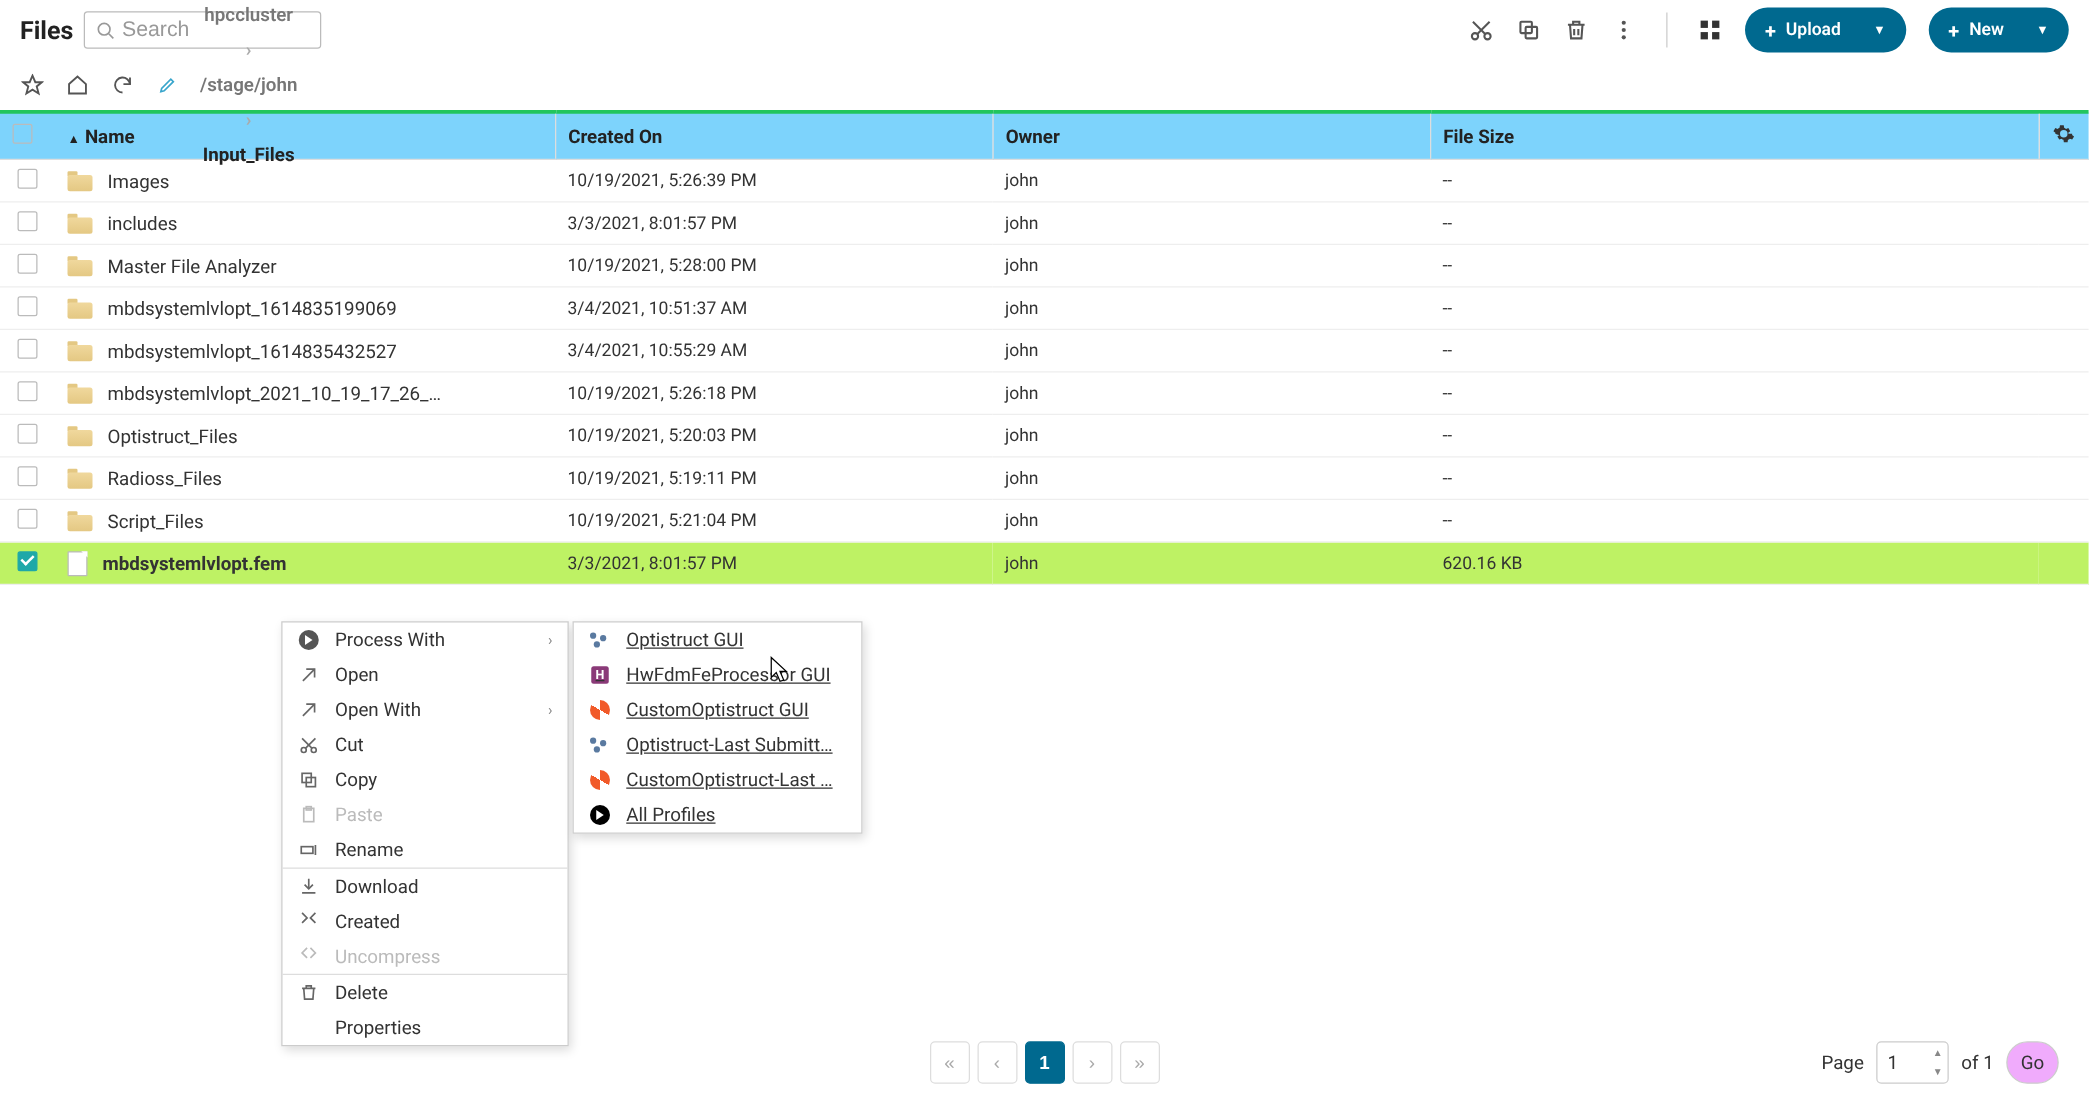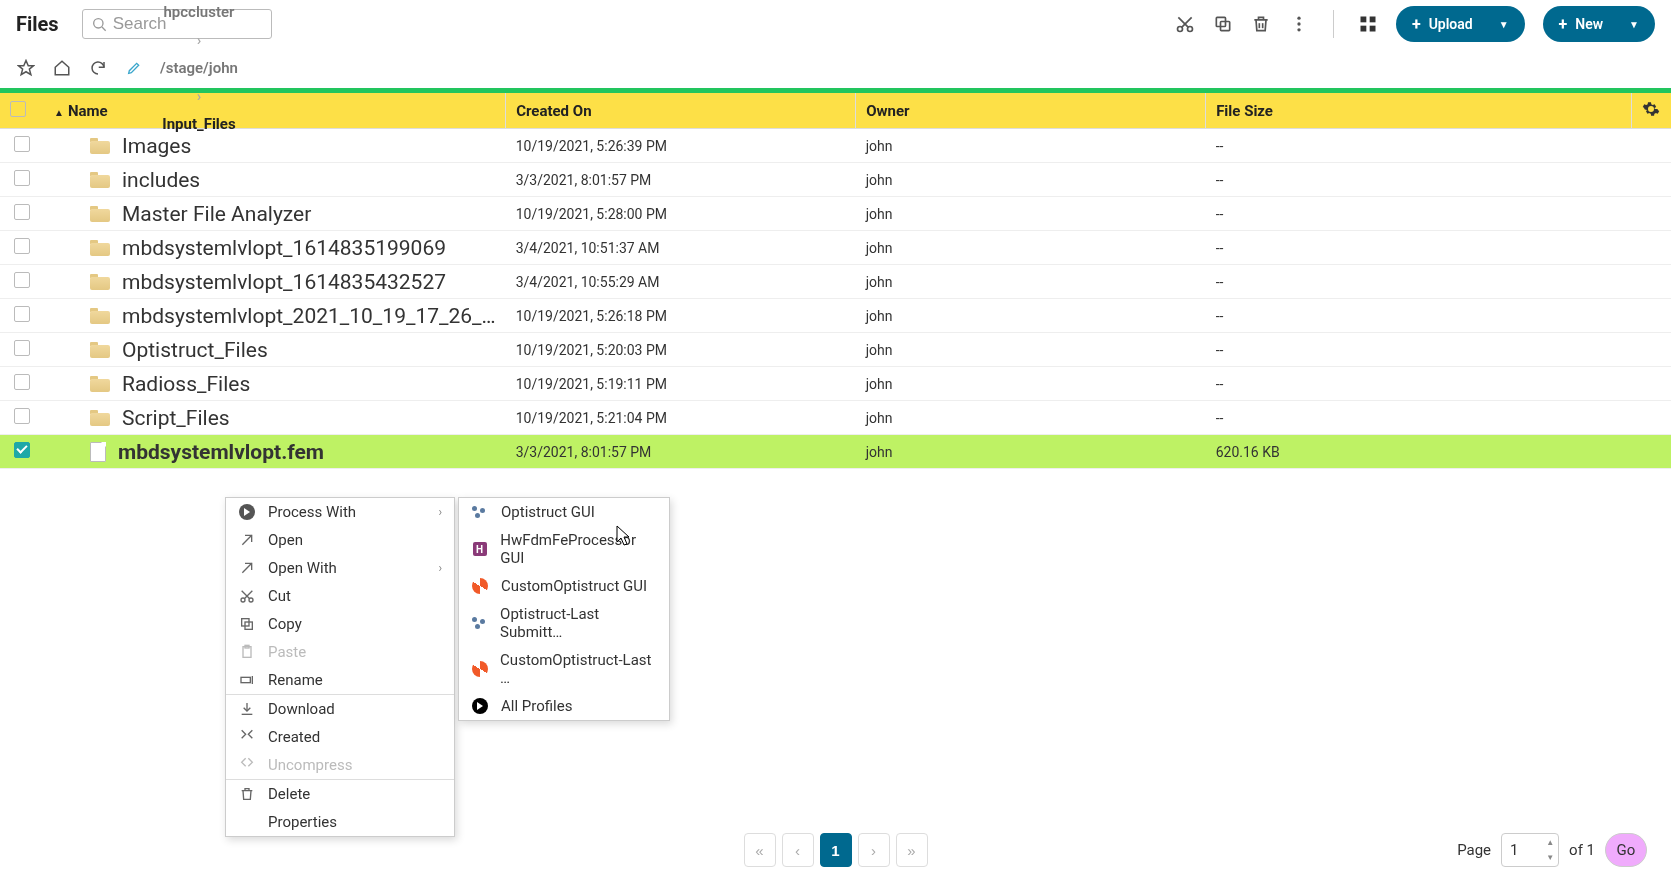--- a/index.html
+++ b/index.html
@@ -16,21 +16,21 @@
   .topbar {
     display: flex;
     align-items: center;
     height: 48px;
     padding: 0 16px;
   }
   .title {
     font-size: 20px;
     font-weight: 700;
     color: #222;
-    margin-right: 23px;
+    margin-right: 8px;
   }
   .search-box {
     display: flex;
     align-items: center;
     width: 190px;
     height: 30px;
     border: 1px solid #bbb;
     border-radius: 3px;
     padding: 0 8px;
     color: #999;
@@ -102,22 +102,22 @@
   
   .table {
     width: 100%;
     border-collapse: collapse;
   }
   .table thead th {
     text-align: left;
     font-weight: 700;
     font-size: 15px;
     color: #222;
-    background: #fde047;
-    border-top: 5px solid #22c55e;
+    background: #7dd3fc;
+    border-top: 3px solid #22c55e;
     border-bottom: 1px solid #ddd;
     height: 38px;
     padding: 0 10px;
   }
   .th-name { width: 400px; }
   .th-created { width: 350px; border-left: 1px solid #ddd; }
   .th-owner { width: 350px; border-left: 1px solid #ddd; }
   .th-size { border-left: 1px solid #ddd; }
   .th-check { width: 44px; text-align: center; }
   .th-gear { width: 40px; text-align: center; border-left: 1px solid #ddd; }
@@ -147,22 +147,21 @@
     left: 4px; top: 0px;
     width: 4px; height: 8px;
     border: solid #fff;
     border-width: 0 2px 2px 0;
     transform: rotate(45deg);
   }
   .name-cell {
     display: flex;
     align-items: center;
     gap: 12px;
-    font-size: 21px;
-    margin-left: 36px;
+    font-size: 15px;
   }
   .name-cell .label { color: #333; }
   .row-selected td { background: #bef264; }
   .row-selected .label { font-weight: 700; }
   .folder-ic {
     width: 20px; height: 16px;
     display: inline-block;
     position: relative;
   }
   .folder-ic::before {
@@ -213,21 +212,21 @@
     gap: 12px;
     cursor: pointer;
     color: #333;
     position: relative;
   }
   .ctx-item.disabled { color: #bbb; cursor: default; }
   .ctx-item .mi { width: 18px; display:inline-flex; justify-content:center; color: #666; }
   .ctx-item .arrow { margin-left: auto; color: #888; font-size: 12px; }
   .ctx-sep { height: 1px; background: #ddd; margin: 0; }
   .ctx1 { left: 225px; top: 497px; width: 230px; }
-  .ctx2 { left: 458px; top: 497px; width: 212px; }
+  .ctx2 { left: 458px; top: 497px; width: 232px; text-decoration: underline; }
   .ic16 { width: 16px; height: 16px; display: inline-block; }
   .ico-play {
     width: 16px; height: 16px; border-radius: 50%;
     background: #555; position: relative; display: inline-block;
   }
   .ico-play::after {
     content:""; position:absolute; left:5px; top:4px;
     width:0; height:0;
     border-top:4px solid transparent;
     border-bottom:4px solid transparent;

